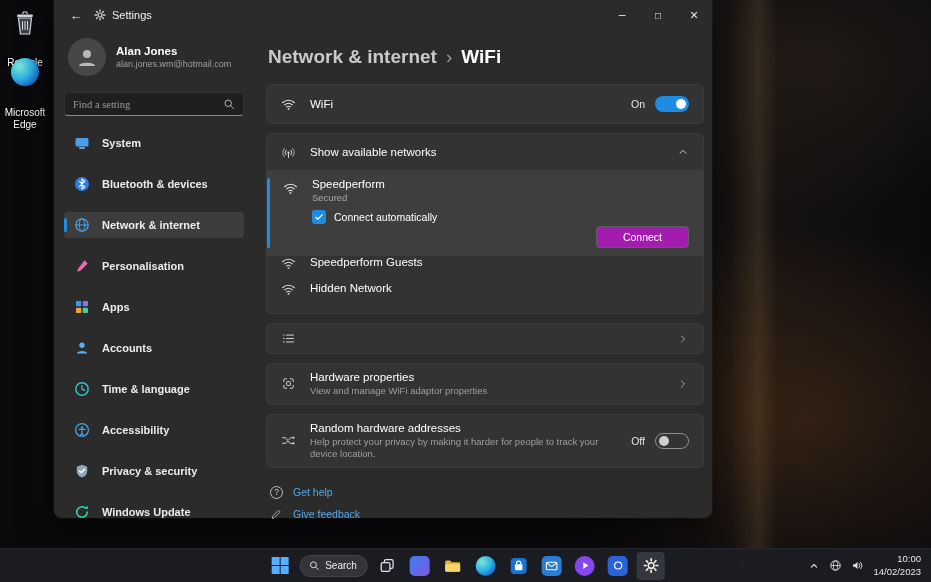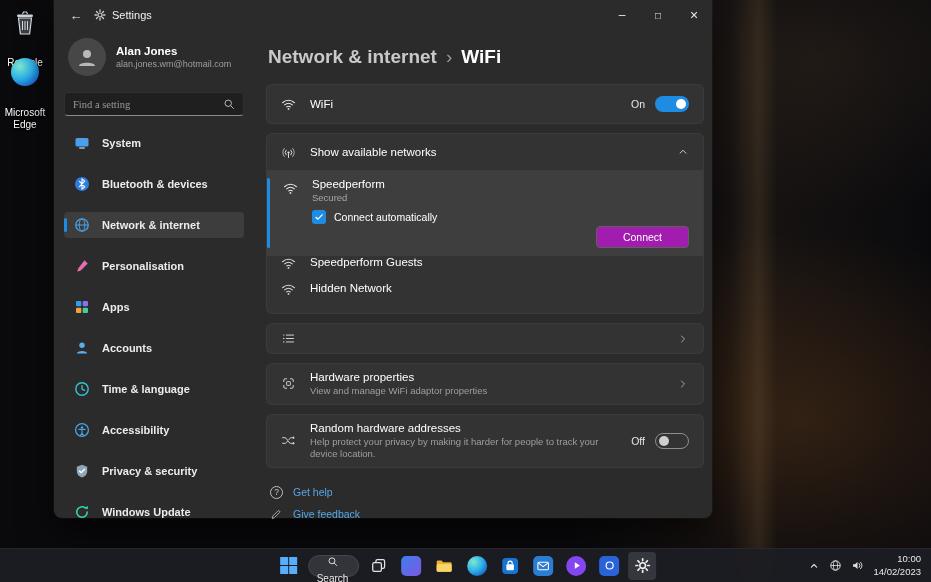--- a/index.html
+++ b/index.html
@@ -117,21 +117,21 @@
   .taskbar { position:absolute; left:0; right:0; bottom:0; height:34px;
     background:rgba(28,29,34,0.96); border-top:1px solid rgba(255,255,255,0.05);
     display:flex; align-items:center; }
   .tb-center { position:absolute; left:50%; transform:translateX(-50%);
     display:flex; align-items:center; gap:5px; }
   .tb-btn { width:28px; height:28px; border-radius:4px; display:flex; align-items:center; justify-content:center; }
   .tb-btn.active { background:#35373e; }
   .start-grid { display:grid; grid-template-columns:8px 8px; grid-template-rows:8px 8px; gap:1.5px; }
   .start-grid span { background:#58aefc; border-radius:0.5px; }
   .search-pill { height:22px; border-radius:11px; background:#33343a; border:1px solid #46474d;
-    display:flex; align-items:center; gap:6px; padding:0 10px 0 8px; font-size:10px; color:#ececec;flex-direction:column; }
+    display:flex; align-items:center; gap:6px; padding:0 10px 0 8px; font-size:10px; color:#ececec; }
   .appsq { width:20px; height:20px; border-radius:5px; }
   .widgets-sq { background:linear-gradient(135deg,#3d7ff0,#7e57e0); }
   .edge-sq { border-radius:50%;
     background:radial-gradient(circle at 32% 30%, #7ee8d0, #2fb3e8 45%, #1b6fd0 75%, #123f86); }
   .mail-sq { background:#2b7cd3; display:flex; align-items:center; justify-content:center; }
   .clip-sq { border-radius:50%; background:#8446f0; display:flex; align-items:center; justify-content:center; }
   .cam-sq { background:#2a63d8; display:flex; align-items:center; justify-content:center; }
 
   .tray { margin-left:auto; display:flex; align-items:center; gap:9px; padding-right:10px; }
   .tray-time { text-align:right; font-size:9.5px; color:#e8e8e8; line-height:1.3; }

